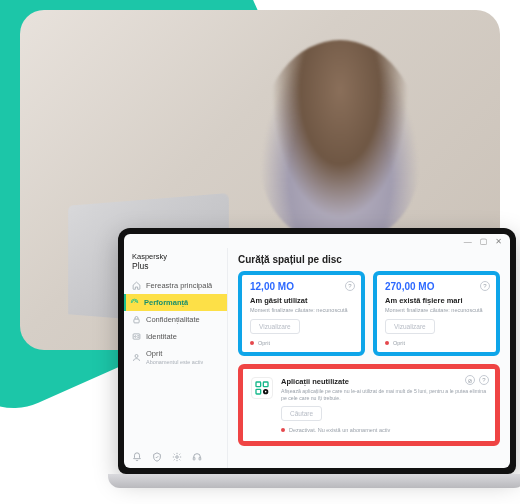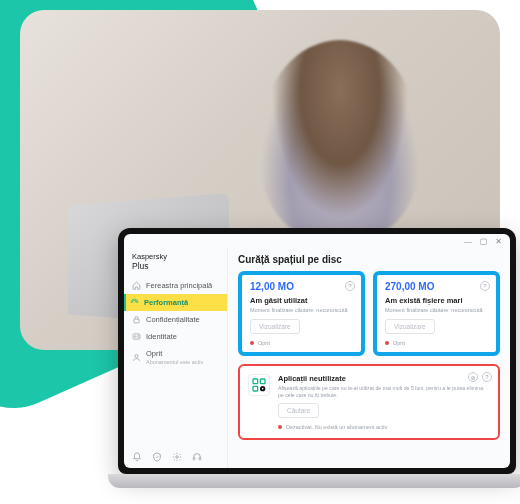--- a/index.html
+++ b/index.html
@@ -230,21 +230,21 @@
     display: flex; align-items: center; gap: 4px;
   }
   .dot-red {
     width: 4px; height: 4px; border-radius: 50%; background: #e5484d;
     display: inline-block;
   }
 
   .card-wide {
     margin-top: 8px;
     background: #fff;
-    border: 2px solid #ef4444;
+    border: 5px solid #ef4444;
     border-radius: 6px;
     padding: 8px;
     position: relative;
     display: flex;
     gap: 8px;
   }
   .card-wide .help-icon { right: 6px; top: 6px; }
   .card-wide .stop-icon {
     position: absolute;
     right: 20px;

